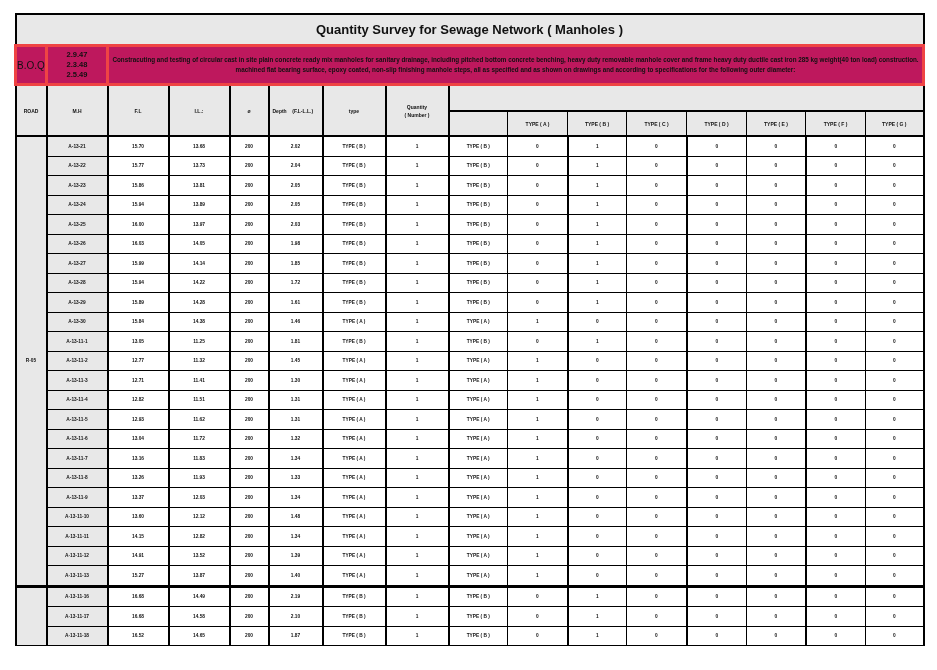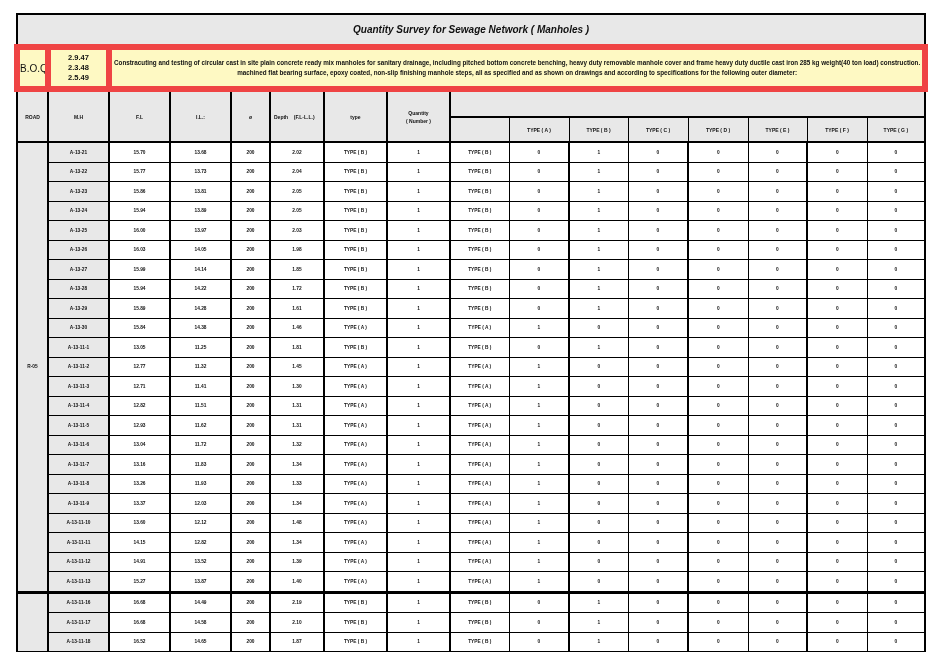--- a/index.html
+++ b/index.html
@@ -1,21 +1,21 @@
 <!DOCTYPE html>
 <html><head>
 <meta charset="utf-8">
 <style>
   html, body { margin:0; padding:0; background:#ffffff; }
   body { width:937px; height:670px; position:relative; overflow:hidden; font-family:"Liberation Sans", sans-serif; color:#111; }
   .sheet { position:absolute; left:14px; top:13px; width:908px; }
   table { border-collapse:collapse; table-layout:fixed; width:908px; }
   td { border:1px solid #000; text-align:center; vertical-align:middle; padding:0; overflow:hidden; white-space:nowrap; }
-  .title-row td { height:29px; background:#e8e8e8; font-weight:bold; font-size:10px; border:2px solid #000;font-style:italic; }
-  .boq-row td { height:36px; background:#fef9c3; border:6px solid #ef4444;margin-top:21px; }
+  .title-row td { height:29px; background:#e8e8e8; font-weight:bold; font-size:13px; border:2px solid #000; }
+  .boq-row td { height:36px; background:#be185d; border:3px solid #ef4444;margin-top:21px; }
   .boq-label { font-weight:normal; font-size:10px; }
   .boq-codes { font-size:7.5px; line-height:10px; font-weight:bold; }
   .boq-desc { font-size:6.3px; line-height:10px; white-space:normal; font-weight:bold; padding:0 2px !important; text-align:center; }
   .hdr td { background:#e8e8e8; font-size:5px; font-weight:bold; }
   .hdr-top td { height:24px; }
   .hdr-bot td { height:23px; }
   .hdr .thick { border-bottom:2px solid #000; }
   .data td { height:18.5px; font-size:4.8px; font-weight:bold; background:#fff; }
   .data td.mh { background:#e8e8e8; }
   .data td.road { background:#e8e8e8; border-left:2px solid #000; border-right:2px solid #000; }

